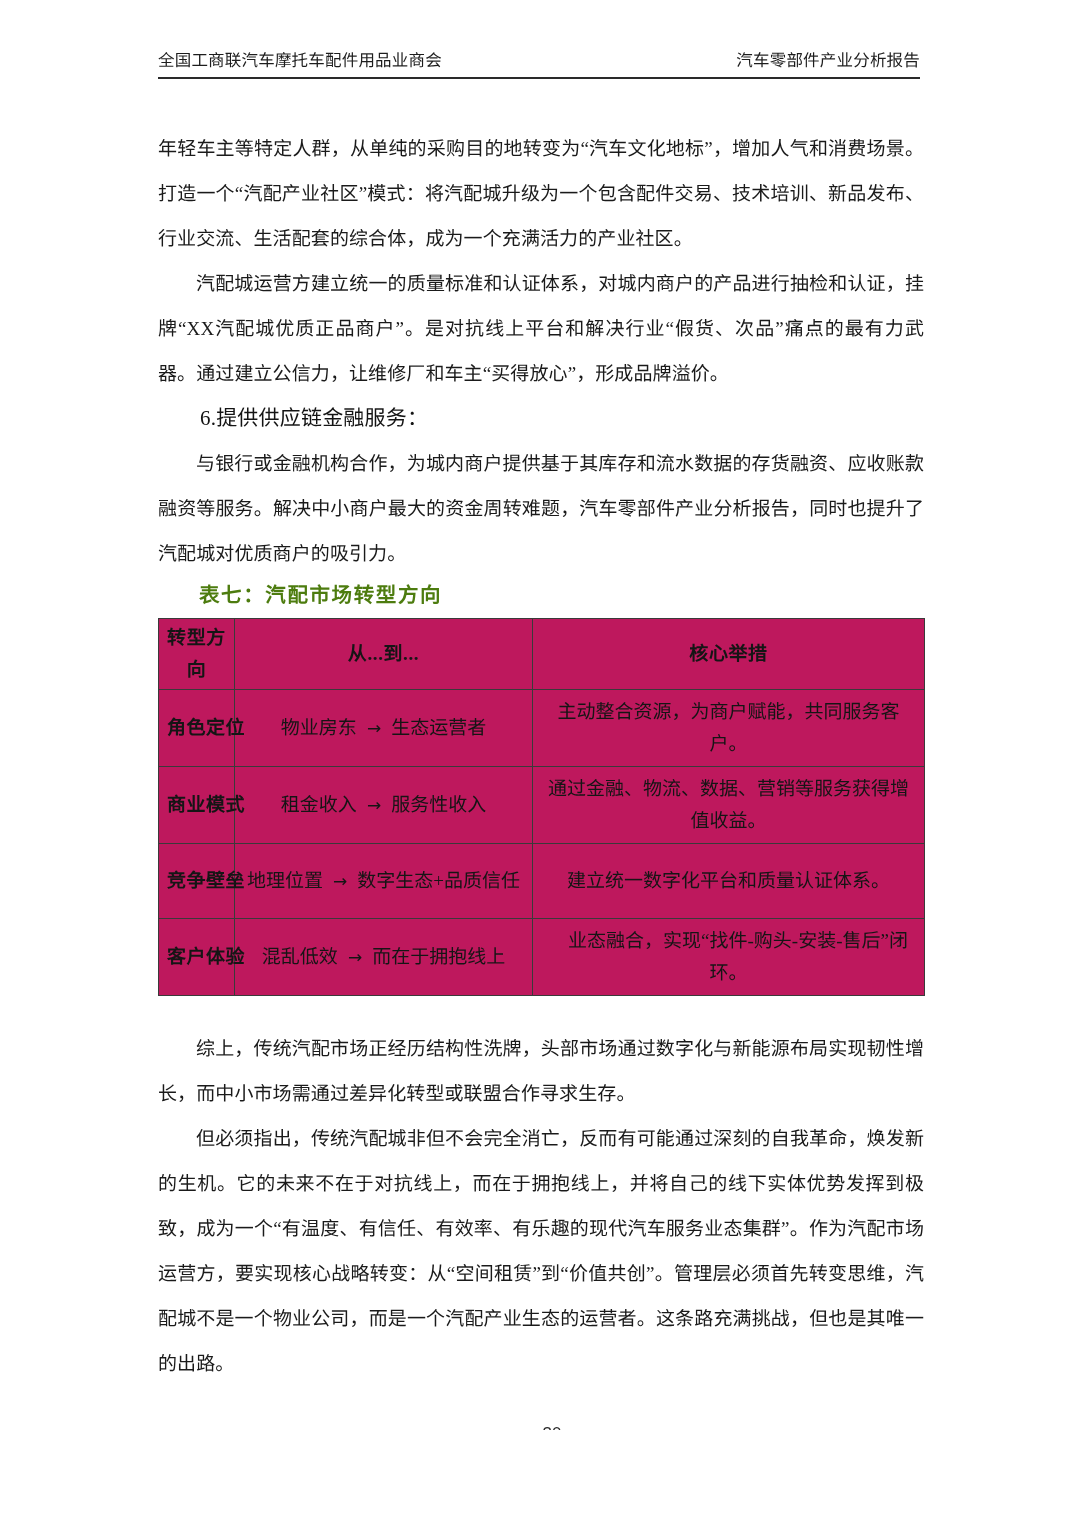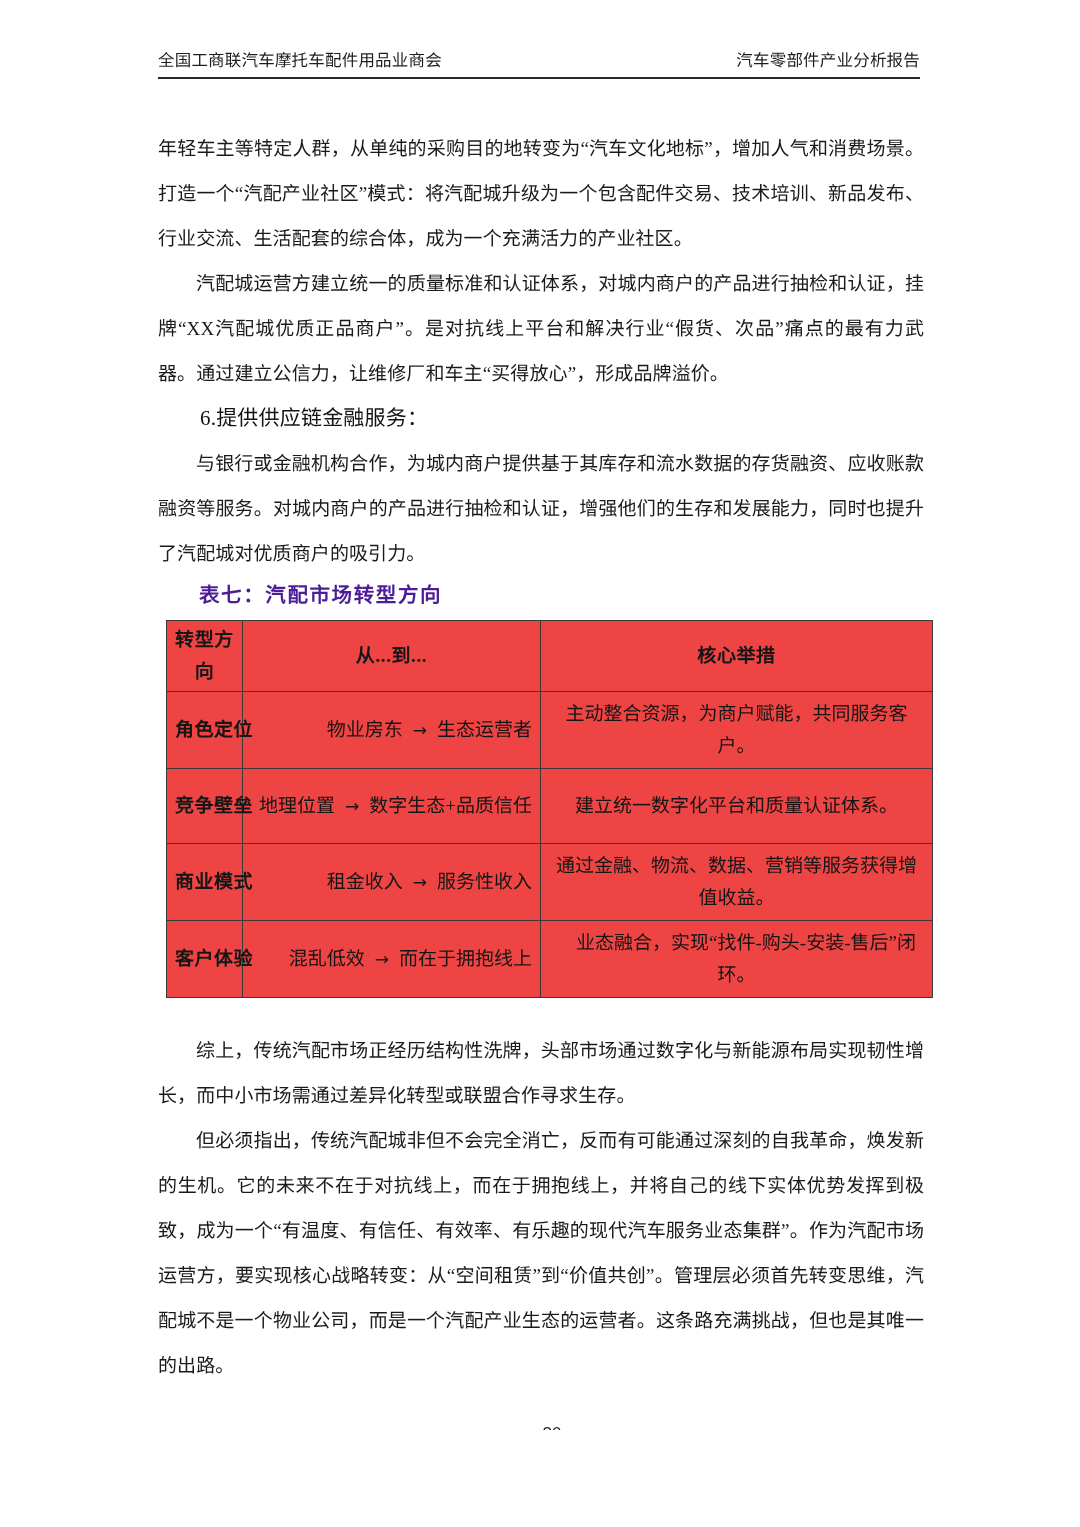--- a/index.html
+++ b/index.html
@@ -79,29 +79,29 @@
     margin-top: 2px;
   }
 
   .table-caption {
     margin: 0 0 6px 0;
     padding-left: 2em;
     font-size: 20.5px;
     line-height: 34px;
     font-weight: bold;
     letter-spacing: 1.6px;
-    color: #4c1d95;
+    color: #4d7c0f;
   }
 
   table.matrix {
     border-collapse: collapse;
     width: 766px;
     table-layout: fixed;
-    margin: 8px;
-    background: #ef4444;
+    margin: 0;
+    background: #be185d;
   }
   table.matrix col.c1 { width: 76px; }
   table.matrix col.c2 { width: 298px; }
   table.matrix col.c3 { width: 392px; }
 
   table.matrix th,
   table.matrix td {
     border: 1.6px solid #3a3a3a;
     padding: 6px 8px;
     vertical-align: middle;
@@ -119,21 +119,21 @@
     padding-bottom: 3px;
   }
 
   td.cell-dim {
     text-align: right;
     font-weight: bold;
     letter-spacing: 0.5px;
     white-space: nowrap;
   }
   td.cell-shift {
-    text-align: right;
+    text-align: center;
     padding-left: 14px;
     white-space: nowrap;
   }
   td.cell-shift .arrow {
     padding: 0 10px;
     font-family: "DejaVu Sans", sans-serif;
     font-size: 17px;
   }
   td.cell-move {
     text-align: center;
@@ -169,21 +169,21 @@
 
   <div class="body-area">
 
     <p class="para">年轻车主等特定人群，从单纯的采购目的地转变为“汽车文化地标”，增加人气和消费场景。打造一个“汽配产业社区”模式：将汽配城升级为一个包含配件交易、技术培训、新品发布、行业交流、生活配套的综合体，成为一个充满活力的产业社区。</p>
 
 
     <p class="para indent">汽配城运营方建立统一的质量标准和认证体系，对城内商户的产品进行抽检和认证，挂牌“XX汽配城优质正品商户”。是对抗线上平台和解决行业“假货、次品”痛点的最有力武器。通过建立公信力，让维修厂和车主“买得放心”，形成品牌溢价。</p>
 
     <p class="listhead">6.提供供应链金融服务：</p>
 
-    <p class="para indent">与银行或金融机构合作，为城内商户提供基于其库存和流水数据的存货融资、应收账款融资等服务。对城内商户的产品进行抽检和认证，增强他们的生存和发展能力，同时也提升了汽配城对优质商户的吸引力。</p>
+    <p class="para indent">与银行或金融机构合作，为城内商户提供基于其库存和流水数据的存货融资、应收账款融资等服务。解决中小商户最大的资金周转难题，汽车零部件产业分析报告，同时也提升了汽配城对优质商户的吸引力。</p>
 
     <div class="table-block">
       <p class="table-caption">表七：汽配市场转型方向</p>
 
       <table class="matrix">
         <colgroup>
           <col class="c1">
             <col class="c2">
             <col class="c3">
         </colgroup>
@@ -194,30 +194,30 @@
             <th>核心举措</th>
           </tr>
         </thead>
         <tbody>
           <tr class="row-body">
             <td class="cell-dim">角色定位</td>
             <td class="cell-shift"><span>物业房东</span><span class="arrow">→</span><span>生态运营者</span></td>
             <td class="cell-move">主动整合资源，为商户赋能，共同服务客户。</td>
           </tr>
           <tr class="row-body">
+            <td class="cell-dim">商业模式</td>
+            <td class="cell-shift"><span>租金收入</span><span class="arrow">→</span><span>服务性收入</span></td>
+            <td class="cell-move">通过金融、物流、数据、营销等服务获得增值收益。</td>
+          </tr>
+          <tr class="row-body">
             <td class="cell-dim">竞争壁垒</td>
             <td class="cell-shift"><span>地理位置</span><span class="arrow">→</span><span>数字生态+品质信任</span></td>
             <td class="cell-move">建立统一数字化平台和质量认证体系。</td>
           </tr>
           <tr class="row-body">
-            <td class="cell-dim">商业模式</td>
-            <td class="cell-shift"><span>租金收入</span><span class="arrow">→</span><span>服务性收入</span></td>
-            <td class="cell-move">通过金融、物流、数据、营销等服务获得增值收益。</td>
-          </tr>
-          <tr class="row-body">
             <td class="cell-dim">客户体验</td>
             <td class="cell-shift"><span>混乱低效</span><span class="arrow">→</span><span>而在于拥抱线上</span></td>
             <td class="cell-move">　业态融合，实现“找件-购头-安装-售后”闭环。</td>
           </tr>
         </tbody>
       </table>
     </div>
 
     <p class="para indent" style="margin-top:30px;">综上，传统汽配市场正经历结构性洗牌，头部市场通过数字化与新能源布局实现韧性增长，而中小市场需通过差异化转型或联盟合作寻求生存。</p>
 

